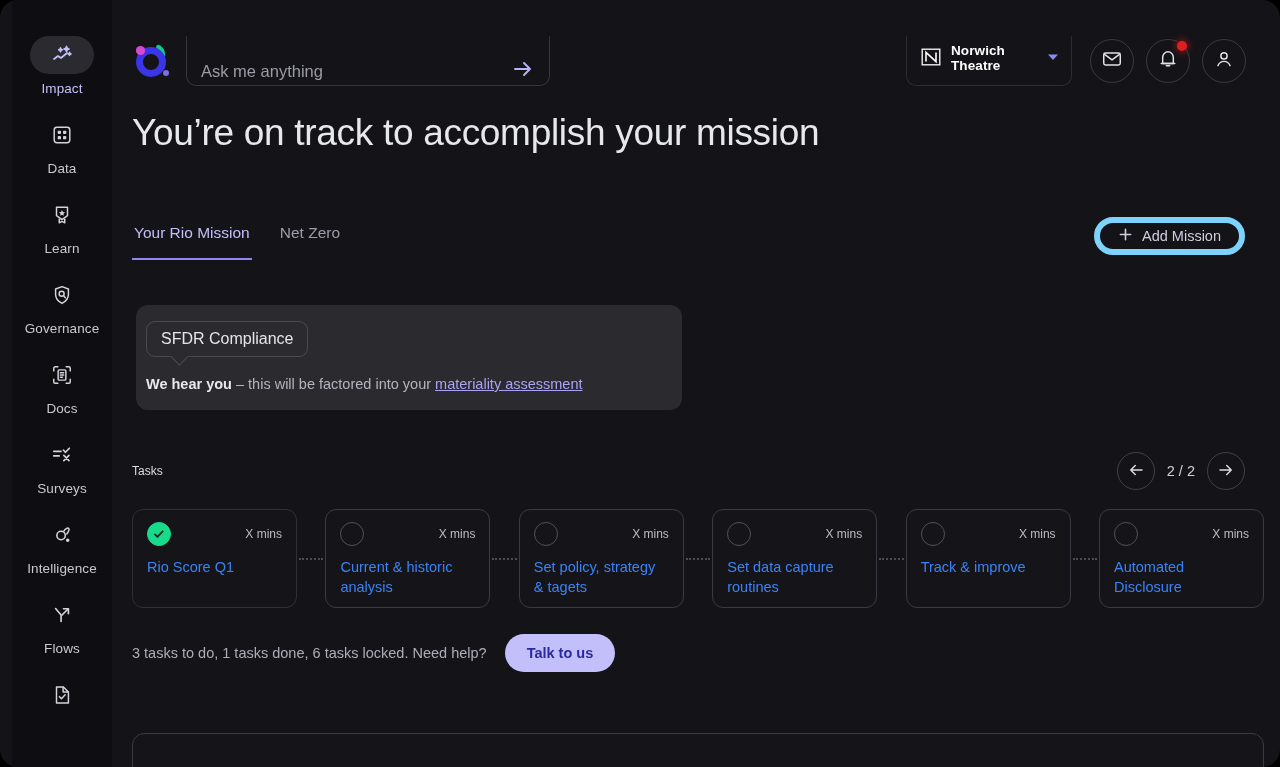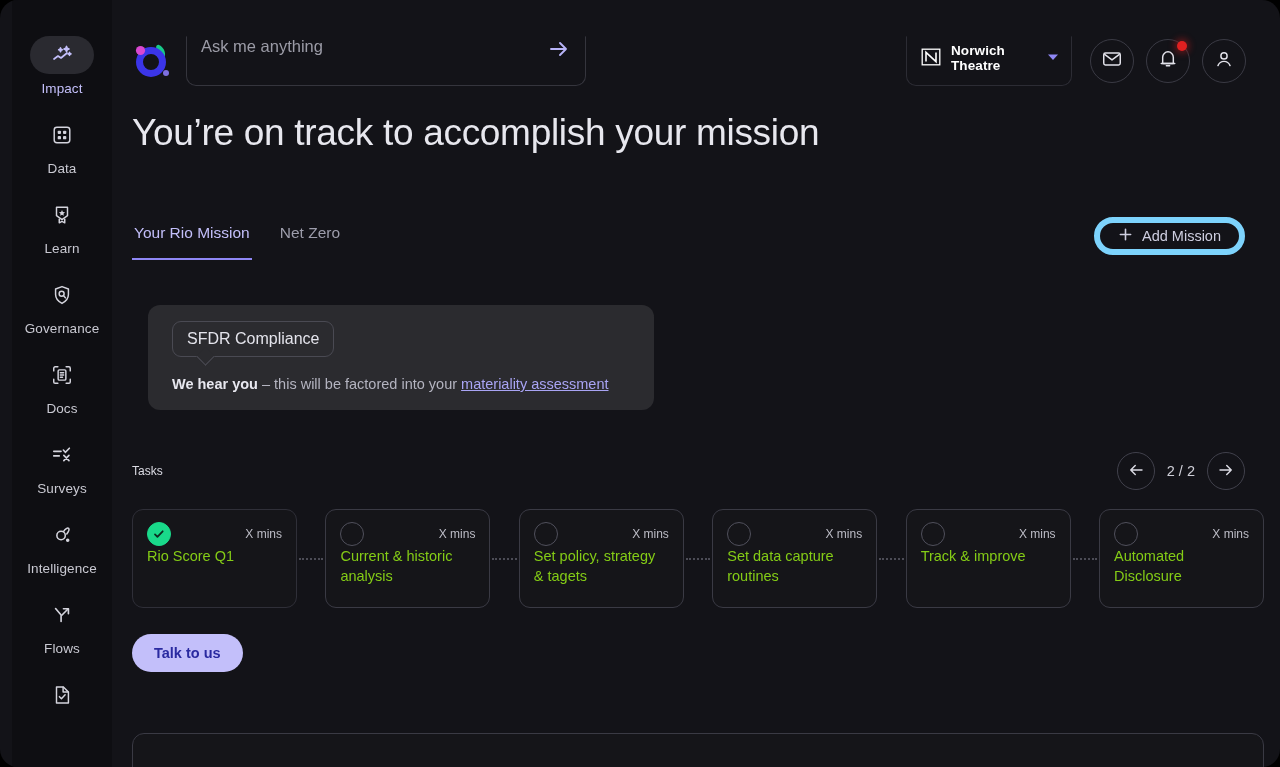--- a/index.html
+++ b/index.html
@@ -50,25 +50,25 @@
   
   #header {
     position: absolute; left: 100px; top: 0; right: 0; height: 100px;
   }
   #logo { position: absolute; left: 28px; top: 36px; width: 48px; height: 48px; }
   #search-wrap {
     position: absolute; left: 86px; top: 36px;
     width: 400px; height: 52px;
   }
   #search-box {
-    position: relative; width: 400px; height: 50px;
+    position: relative; width: 364px; height: 50px;
     border: 1px solid #35353d;
     border-top-color: transparent;
     border-radius: 0 0 10px 10px;
-    display: flex; align-items: flex-start; gap: 48px;
+    display: flex; align-items: flex-end; gap: 48px;
   }
   #search-input {
     flex: 1; background: transparent; border: none; outline: none;
     color: #9b9ba6; font-size: 16.5px;
     font-family: "Liberation Sans", sans-serif;
     padding: 0 14px 4px 14px;
   }
   #search-input::placeholder { color: #9b9ba6; }
   #search-submit {
     background: transparent; border: none; cursor: pointer;
@@ -122,24 +122,24 @@
     position: absolute; right: 35px; top: 105px;
     height: 38px; padding: 0 18px;
     border: 6px solid #7dd3fc; border-radius: 19px;
     background: transparent; color: #cfcfe0; font-size: 14.5px;
     display: flex; align-items: center; gap: 9px; cursor: pointer;
     font-family: "Liberation Sans", sans-serif;
   }
 
   
   #insight-card {
-    position: absolute; left: 16px; top: 193px;
-    width: 506px; height: 105px;
+    position: absolute; left: 4px; top: 193px;
+    width: 546px; height: 105px;
     background: #2b2b2f; border-radius: 12px;
-    padding: 16px 24px;
+    padding: 16px 10px;
   }
   #insight-chip {
     display: inline-block;
     border: 1px solid #4a4a53; border-radius: 9px;
     padding: 8px 14px; color: #e4e4ec; font-size: 16px;
     position: relative; background: #2b2b2f;
   }
   #insight-chip:after {
     content: ""; position: absolute; left: 26px; bottom: -7px;
     width: 12px; height: 12px; background: #2b2b2f;
@@ -181,21 +181,21 @@
   .task-dot {
     width: 24px; height: 24px; border-radius: 50%;
     border: 1.5px solid #50505c;
   }
   .task-dot.complete {
     border-color: #19d98a; background: #19d98a;
     display: flex; align-items: center; justify-content: center;
   }
   .task-mins { margin-left: auto; font-size: 12px; color: #bcbcc6; }
   .task-label {
-    font-size: 14.5px; color: #84cc16; line-height: 1.38;
+    margin-top: 11px; font-size: 14.5px; color: #3b82f6; line-height: 1.38;
   }
   .task-connector {
     flex: 1 1 auto; align-self: center; height: 2px;
     border-top: 2px dotted #4c4c56; margin: 0 2px;
   }
 
   #tasks-footer {
     position: absolute; left: 0; top: 522px;
     display: flex; align-items: center; gap: 18px;
   }
@@ -516,20 +516,21 @@
       <div class="task-card">
         <div class="task-top">
           <span class="task-dot"></span>
           <span class="task-mins">X mins</span>
         </div>
         <div class="task-label">Automated Disclosure</div>
       </div>
     </div>
 
     <div id="tasks-footer">
+      <span id="tasks-summary">3 tasks to do, 1 tasks done, 6 tasks locked. Need help?</span>
       <button id="talk-btn">Talk to us</button>
     </div>
 
     <section id="bottom-card">
       
     </section>
 
   </main>
 </div>
 

